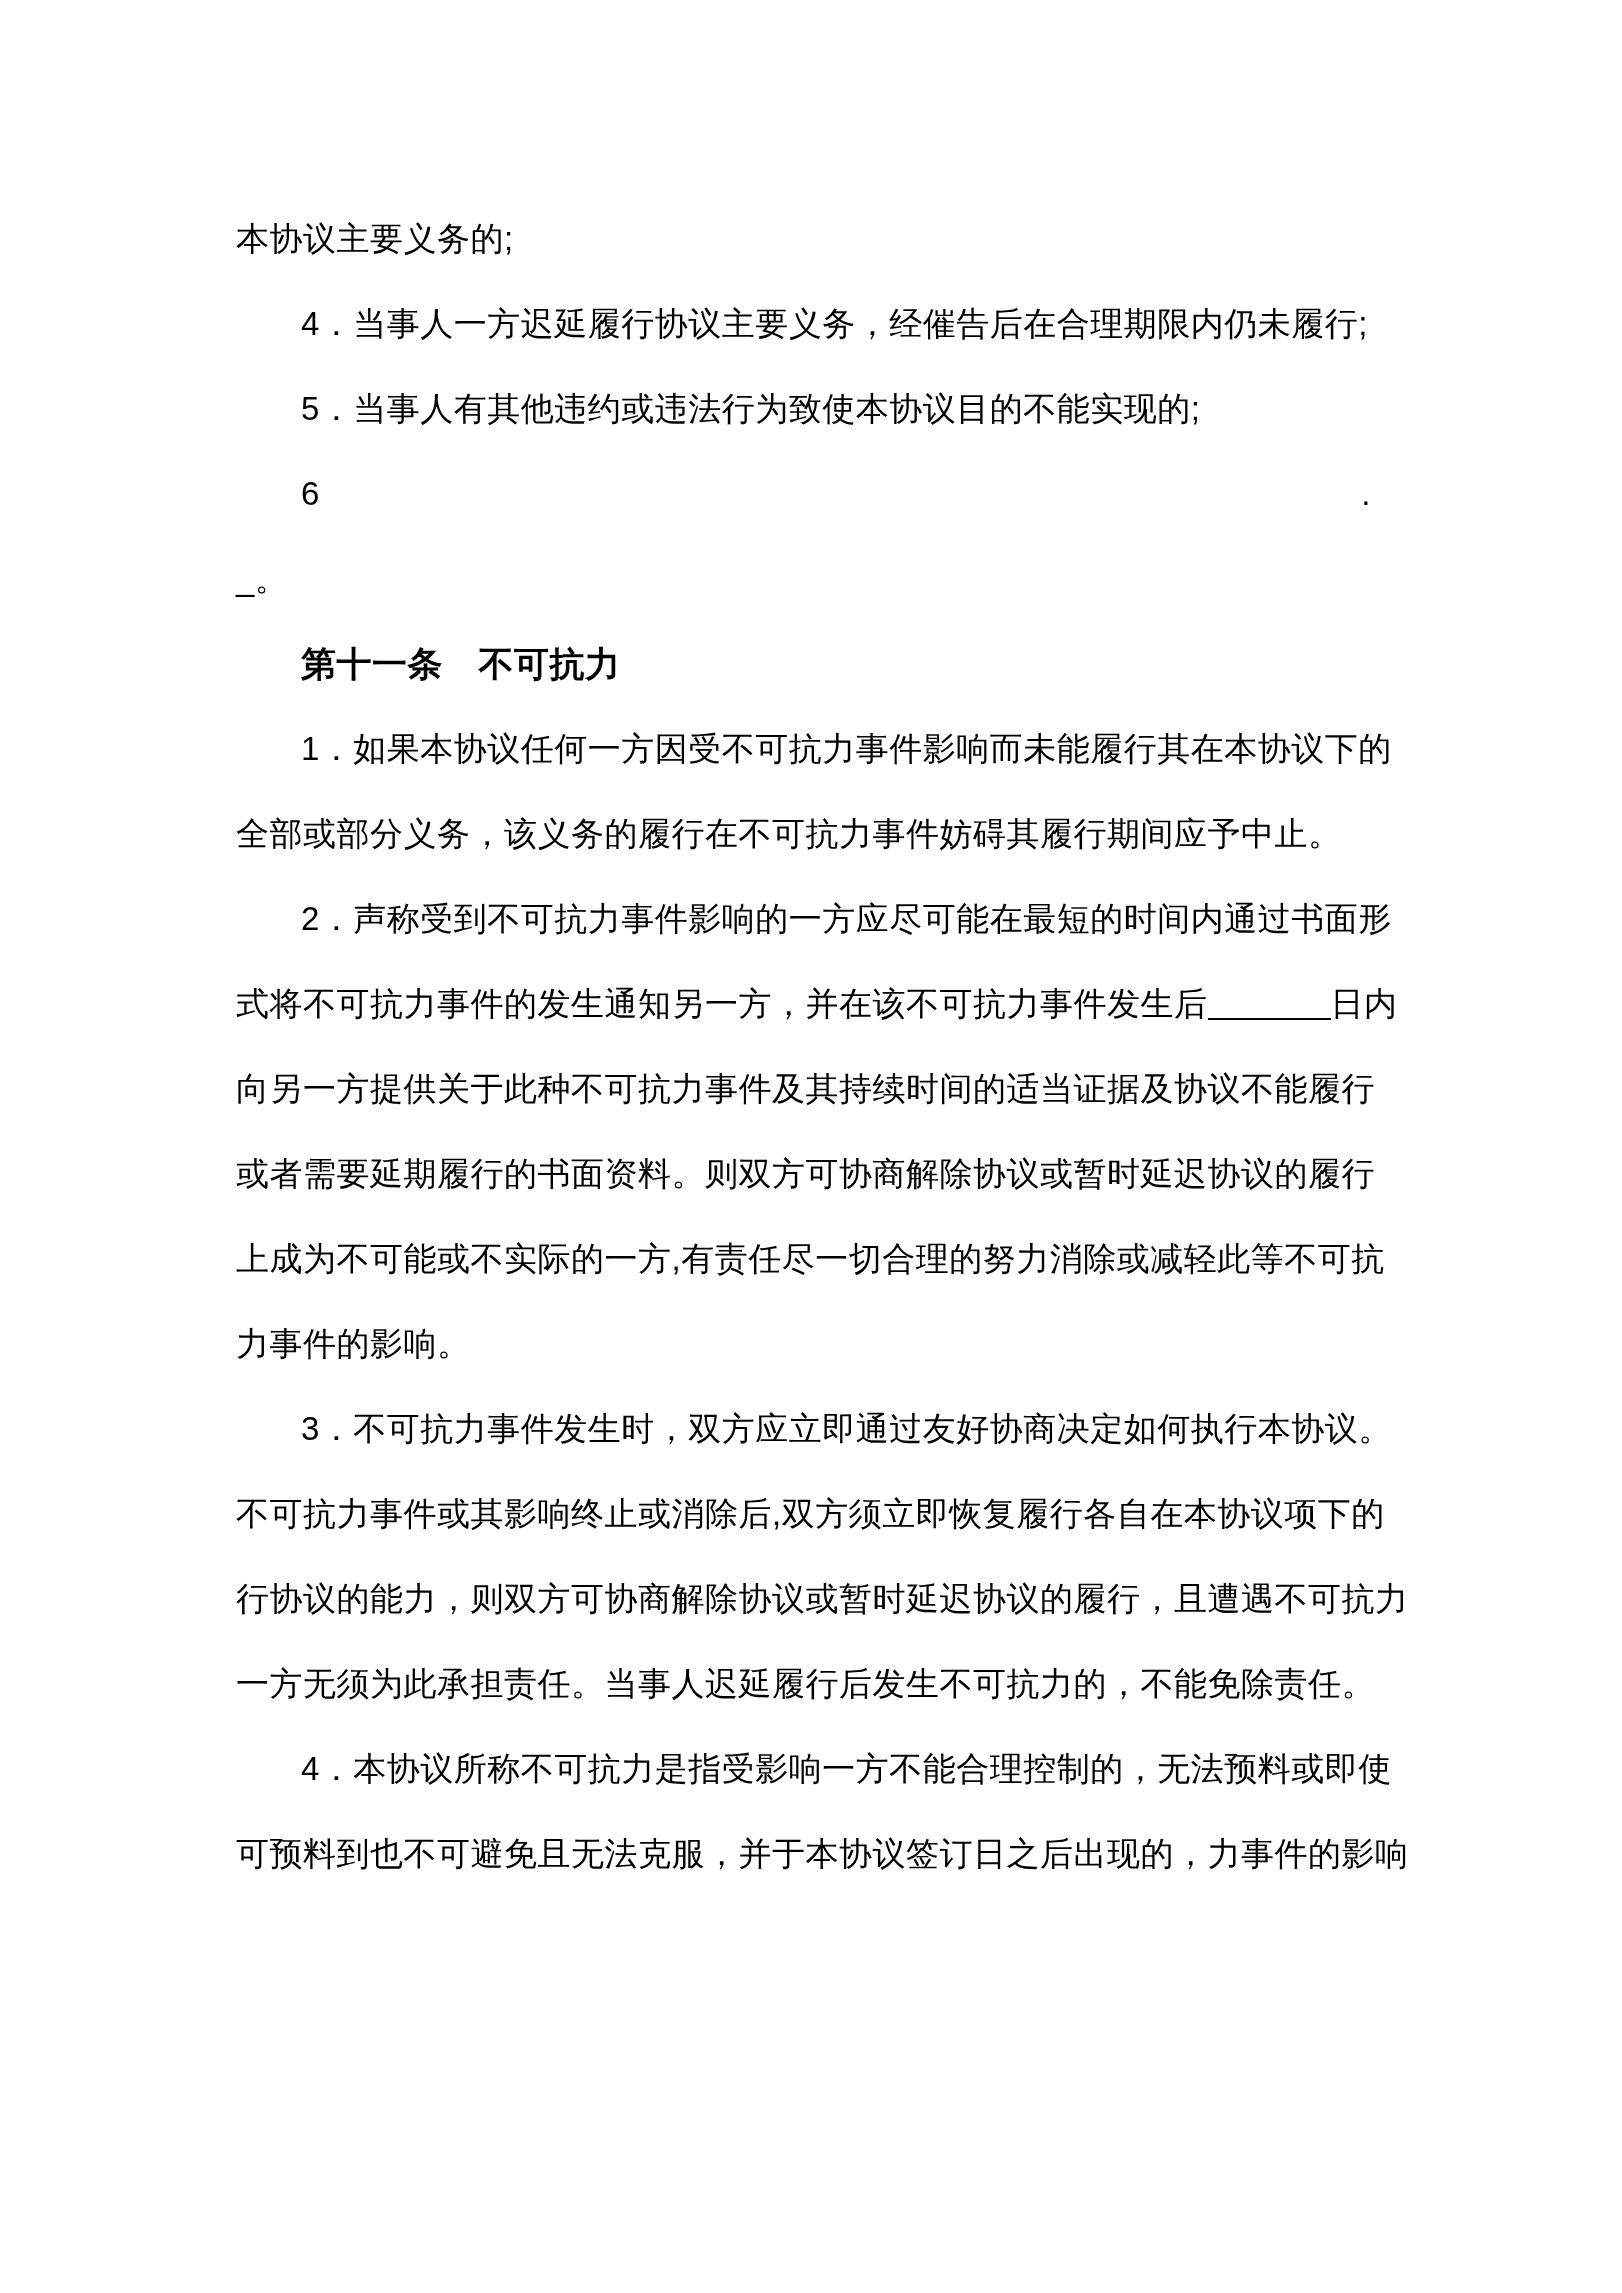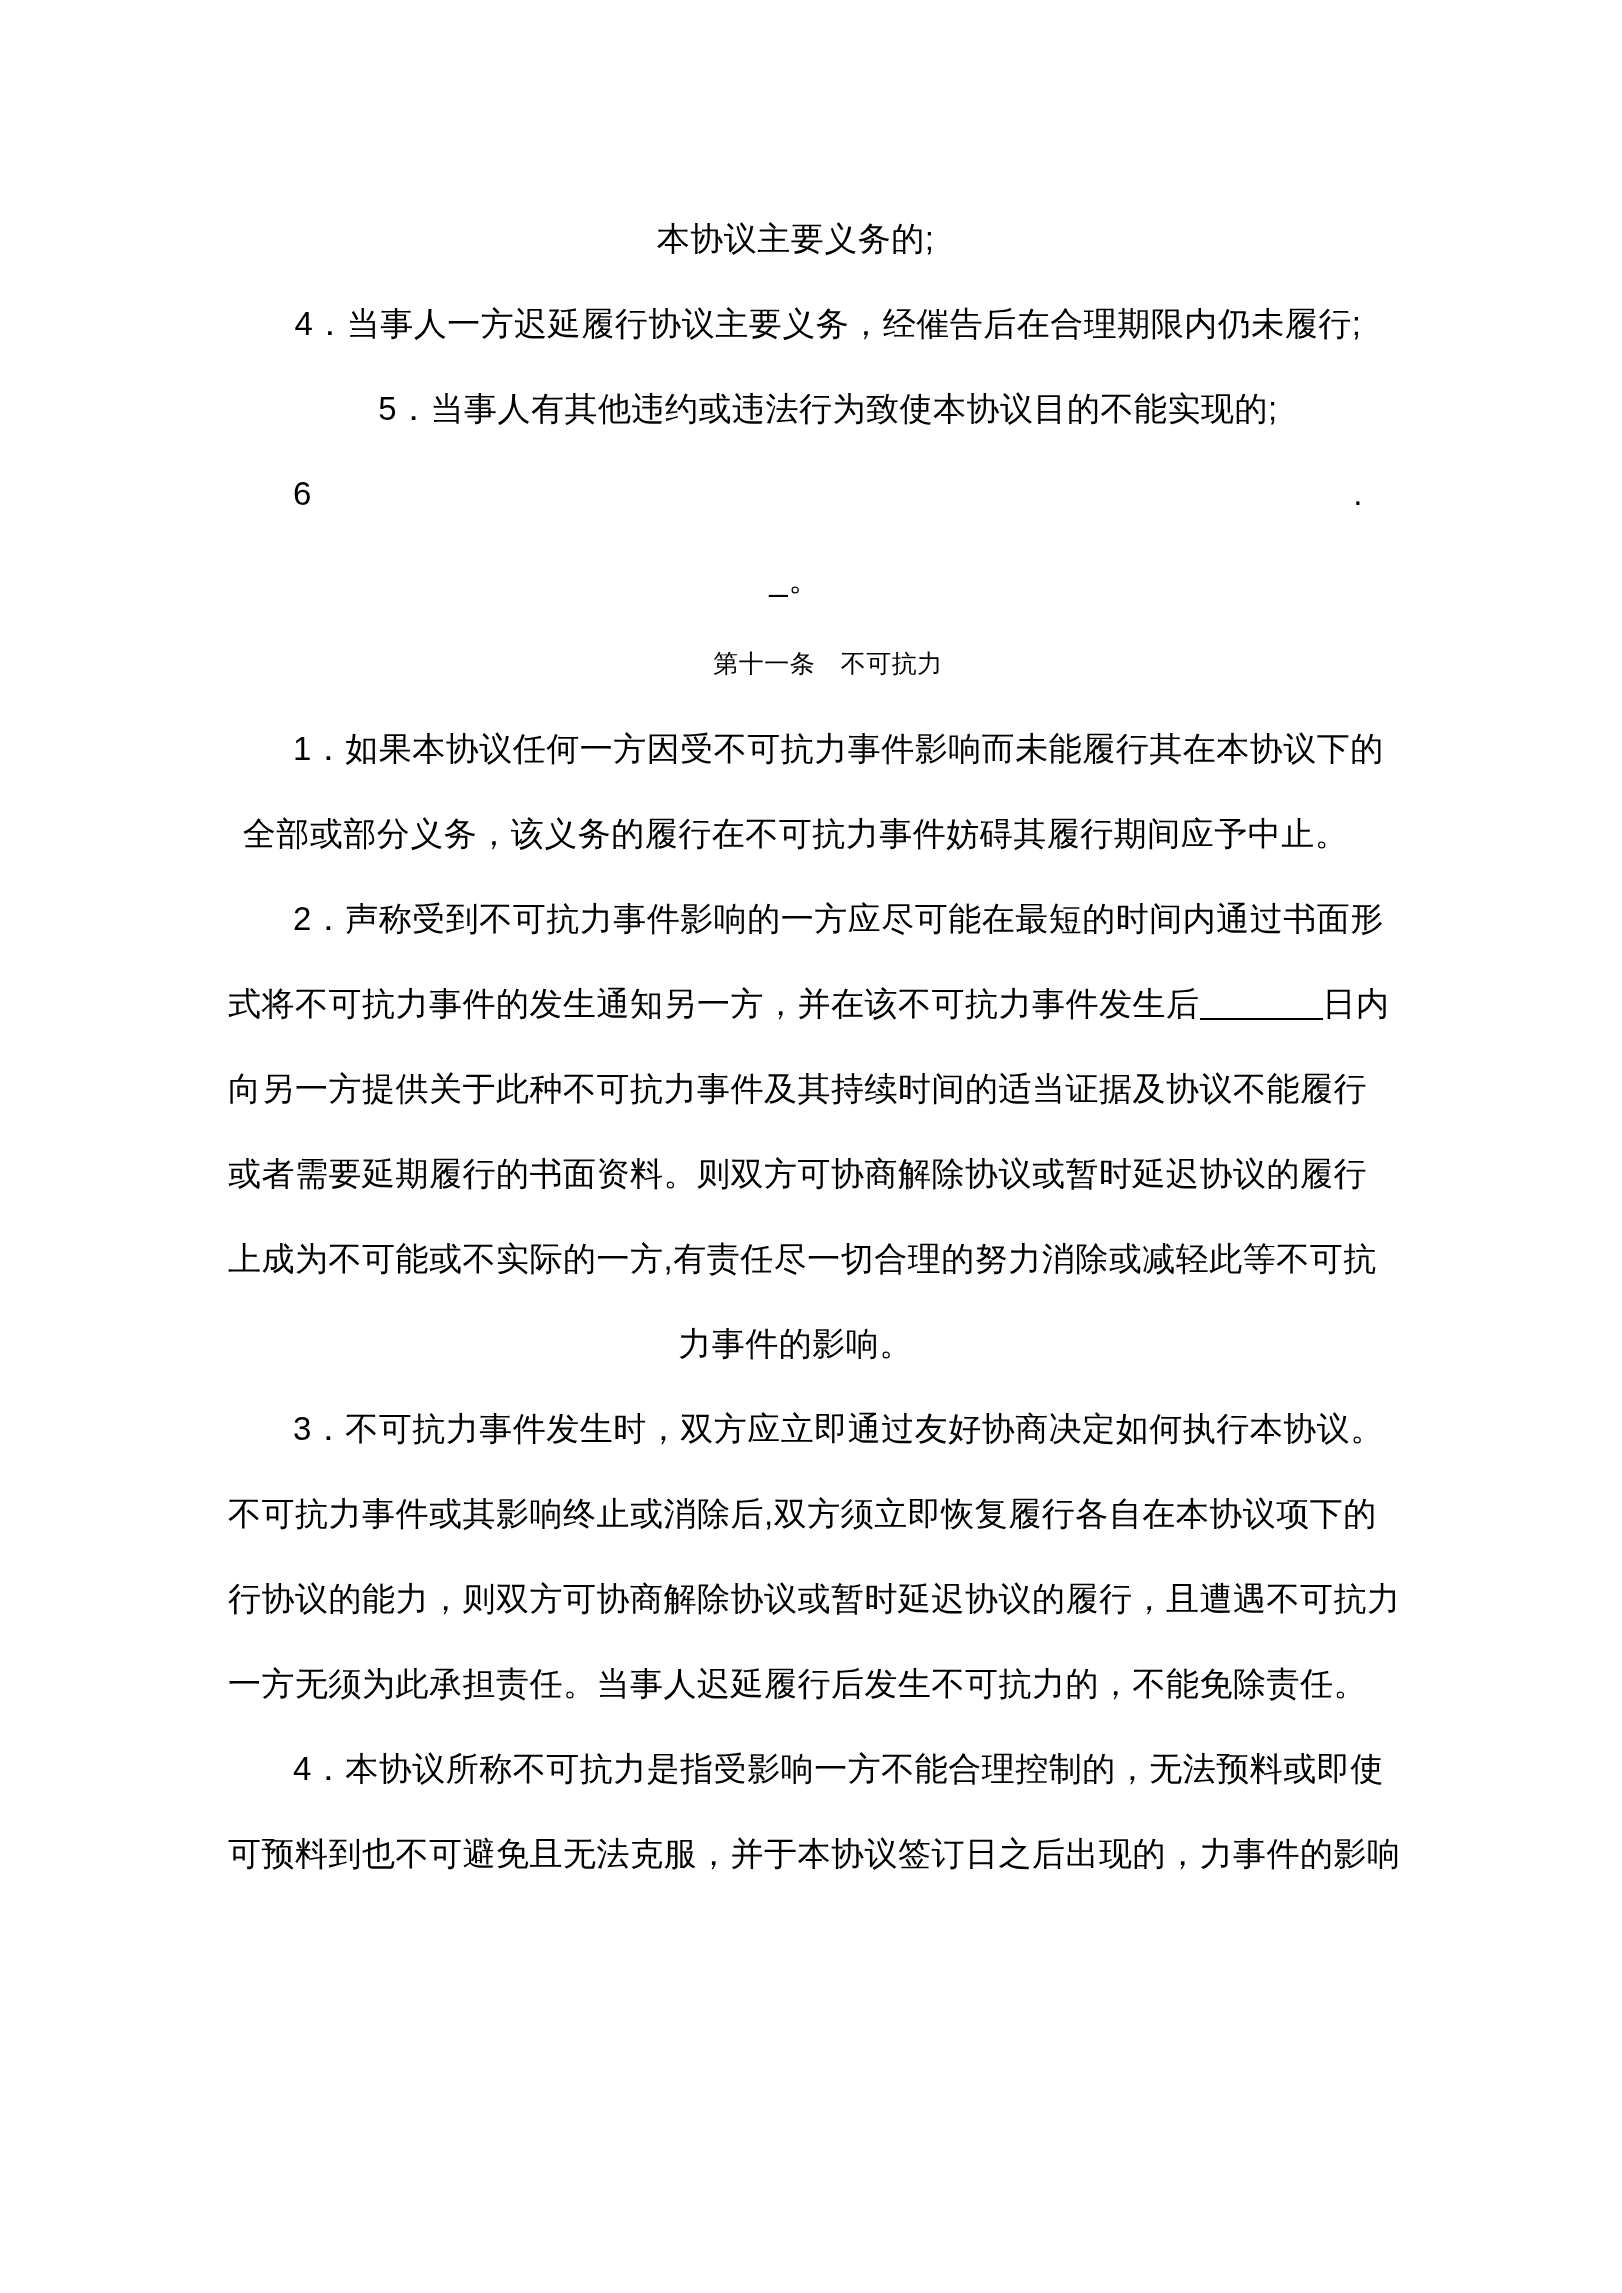--- a/index.html
+++ b/index.html
@@ -11,38 +11,37 @@
     position: relative;
     width: 1623px;
     height: 2294px;
     background: #ffffff;
     overflow: hidden;
     font-family: "Liberation Sans", "DejaVu Sans", sans-serif;
     color: #000000;
   }
   .doc-body {
     position: absolute;
-    left: 228px;
+    left: 236px;
     top: 196px;
     width: 1135px;
     font-size: 33px;
     line-height: 85px;
     letter-spacing: 0.5px;
-    text-align: center;
   }
   .line {
     height: 85px;
     white-space: nowrap;
   }
   .line.indent {
     padding-left: 65px;
   }
   .line.heading {
-    font-weight: 400;
-    font-size: 25px;
+    font-weight: 700;
+    font-size: 35px;
   }
   .line.split {
     display: flex;
     justify-content: space-between;
     align-items: baseline;
   }
   .blank {
     display: inline-block;
     height: 1.8px;
     border-bottom: 2.7px solid #000000;

